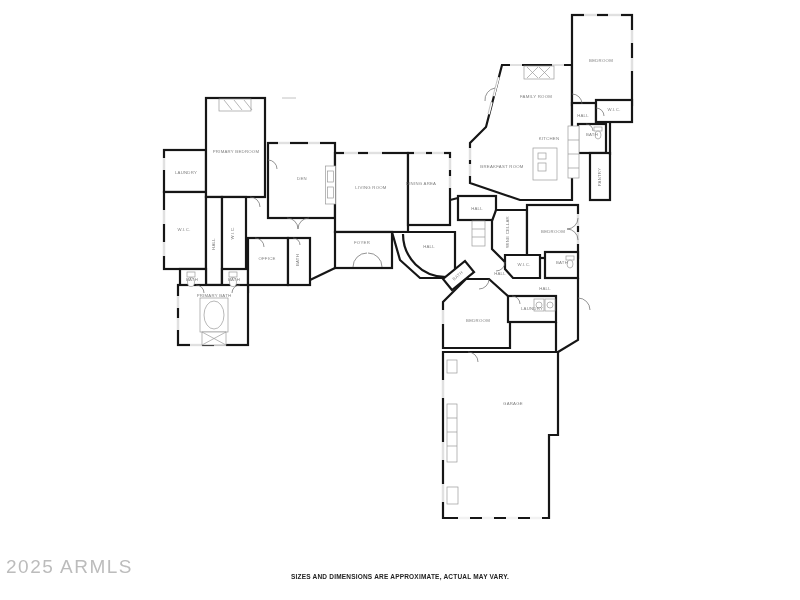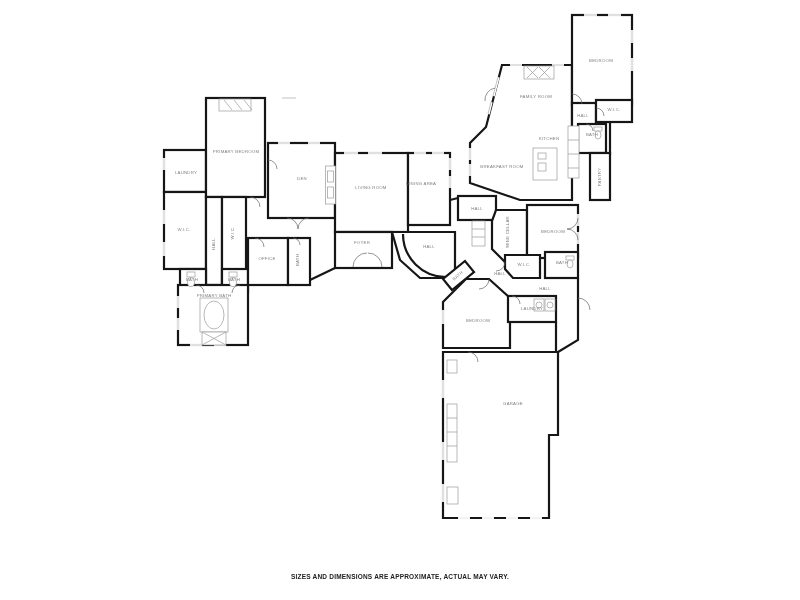--- a/index.html
+++ b/index.html
@@ -140,14 +140,15 @@
         <text class="room-label" transform="translate(562,263)">BATH</text>
         <text class="room-label" transform="translate(500,274)">HALL</text>
         <text class="room-label" transform="translate(458,276) rotate(-40)">BATH</text>
         <text class="room-label" transform="translate(545,289)">HALL</text>
         <text class="room-label" transform="translate(532,309)">LAUNDRY</text>
         <text class="room-label" transform="translate(478,321)">BEDROOM</text>
         <text class="room-label" transform="translate(513,404)">GARAGE</text>
       </g>
   </svg>
 
+  <div id="watermark">2025 ARMLS</div>
   <div id="disclaimer">SIZES AND DIMENSIONS ARE APPROXIMATE, ACTUAL MAY VARY.</div>
 </div>
 
 </body></html>

